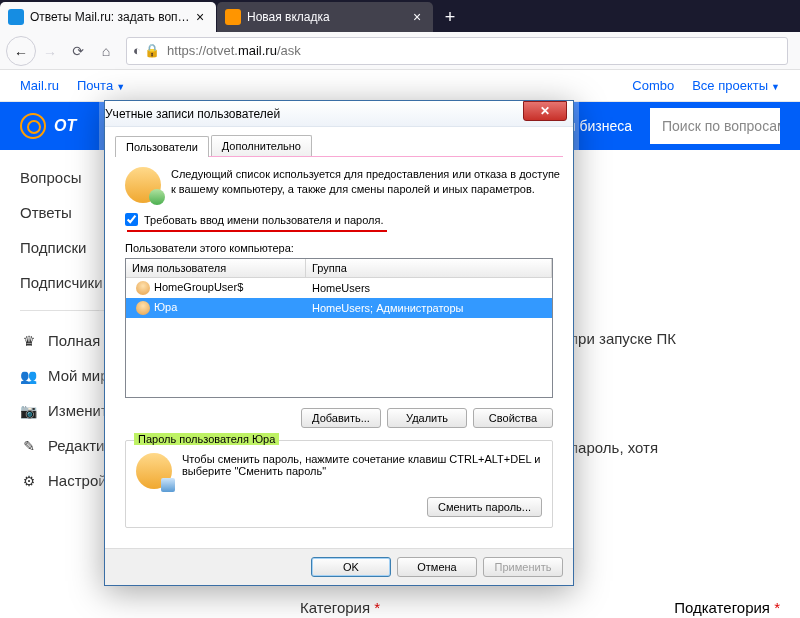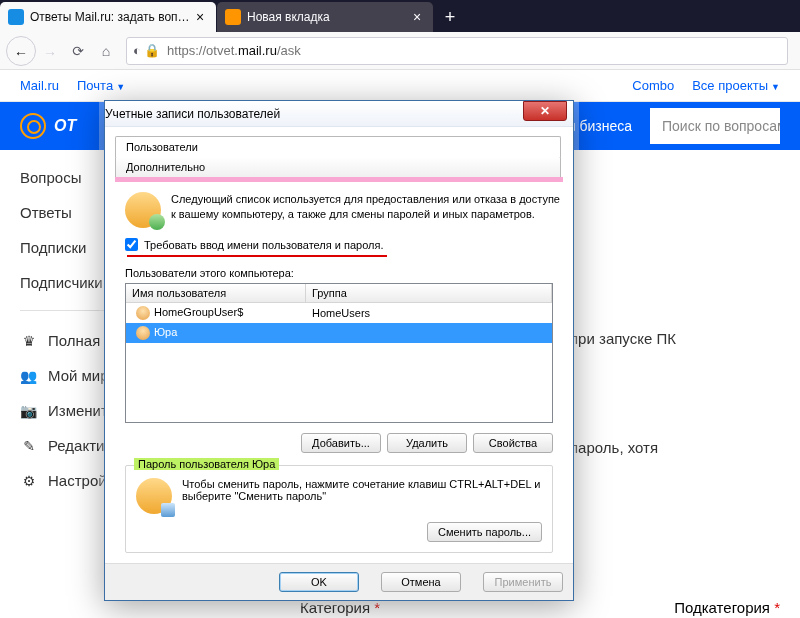--- a/index.html
+++ b/index.html
@@ -53,21 +53,21 @@
 
 .bottom-labels{position:absolute;bottom:2px;left:300px;font-size:15px;color:#333;}
 .bottom-right{position:absolute;bottom:2px;right:20px;font-size:15px;}
 .required{color:#d00;}
 
 
 .win-dialog { position: absolute; top: 100px; left: 104px; width: 470px; border: 1px solid #3a6ea5; box-shadow: 0 6px 32px rgba(0,0,0,0.35), 0 0 0 5px rgba(255,255,255,0.3); background: #fff; font-size: 11px; }
 .win-title { height: 26px; background: linear-gradient(#ffffff,#eef3f9); display: flex; align-items: center; padding-left: 0; font-size: 12px; border-bottom: 1px solid #dfe6ef; }
 .win-close { margin-left: auto; width: 44px; height: 20px; background: linear-gradient(#e67470,#c8312a); border: 1px solid #8e1b1b; border-radius: 0 0 3px 3px; display: flex; align-items: center; justify-content: center; margin-right: 6px; margin-top: -6px; color: #fff; font-weight: 700; cursor: pointer; }
 .win-body { padding: 8px 10px 10px 10px; }
-.tabs { border-bottom: 5px solid #f9a8d4; display: flex; font-size: 11px; margin-bottom: 10px; flex-direction: column; }
+.tabs { border-bottom: 1px solid #f9a8d4; display: flex; font-size: 11px; margin-bottom: 10px; }
 .wtab { padding: 4px 10px; border: 1px solid #b9b9b9; border-bottom: none; background: linear-gradient(#fff,#f0f0f0); border-radius: 2px 2px 0 0; margin-right: 2px; cursor: pointer; }
 .wtab.active { background: #fff; position: relative; top: 1px; }
 .intro { display: flex; align-items: flex-start; margin-bottom: 10px; }
 .intro-icon { width: 36px; height: 36px; background: linear-gradient(#ffd98a,#f0a830); border-radius: 50%; margin: 0 10px; position: relative; flex-shrink: 0; }
 .intro-icon::after{ content:""; position:absolute; width:16px; height:16px; background:linear-gradient(#b0e2a0,#4caf50); border-radius:50%; right:-4px; bottom:-2px; }
 .intro-text { font-size: 11px; line-height: 1.35; }
 .checkbox-row { display: flex; align-items: center; margin-left: 10px; margin-bottom: 4px; }
 .checkbox-row input { margin-right: 6px; }
 .underline{ height:2px; background:#d00; width:260px; margin-left:12px; margin-bottom:10px; }
 .sublabel { margin-left: 10px; margin-bottom: 4px; }
@@ -84,21 +84,21 @@
 .win-btn { min-width: 80px; padding: 3px 10px; font-size: 11px; background: linear-gradient(#fefefe,#e6e6e6); border: 1px solid #acacac; border-radius: 3px; cursor: pointer; text-align: center; }
 .win-btn.primary { border: 1px solid #3c7fb1; box-shadow: 0 0 0 1px #a3d1f5 inset; }
 .win-btn.disabled { color: #a0a0a0; }
 .groupbox { border: 1px solid #d5d5d5; margin: 0 10px; padding: 12px 10px 10px 10px; position: relative; border-radius: 2px; }
 .groupbox .legend { position: absolute; top: -8px; left: 8px; background: #bef264; padding: 0 4px; font-size: 11px; }
 .pw-row { display: flex; align-items: flex-start; }
 .pw-icon { width: 36px; height: 36px; background: linear-gradient(#ffd98a,#f0a830); border-radius: 50%; margin-right: 10px; flex-shrink: 0; position:relative; }
 .pw-icon::after{content:""; position:absolute; width:14px; height:14px; background:linear-gradient(#cde5fb,#5a9bd4); right:-3px; bottom:-3px; border-radius:2px;}
 .pw-text { font-size: 11px; flex: 1; }
 .pw-btn-row { display: flex; justify-content: flex-end; margin-top: 8px; }
-.bottom-btns { display: flex; justify-content: flex-end; gap: 22px; padding: 8px 10px; border-top: 1px solid #ddd; background:#f0f0f0; }
+.bottom-btns { display: flex; justify-content: flex-end; gap: 6px; padding: 8px 10px; border-top: 1px solid #ddd; margin-top: 10px; background:#f0f0f0; }
 </style>
 </head>
 <body>
 
 <div class="tabbar">
   <div class="tab active">
     <span class="tab-icon"></span>
     <span class="tab-title">Ответы Mail.ru: задать вопрос</span>
     <span class="tab-close">×</span>
   </div>
@@ -201,20 +201,21 @@
       <div class="lv-head">
         <div class="lv-cell c1">Имя пользователя</div>
         <div class="lv-cell c2">Группа</div>
       </div>
       <div class="lv-row">
         <div class="lv-cell c1"><span class="uicon"></span><span>HomeGroupUser$</span></div>
         <div class="lv-cell c2">HomeUsers</div>
       </div>
       <div class="lv-row selected">
         <div class="lv-cell c1"><span class="uicon"></span><span>Юра</span></div>
+        <div class="lv-cell c2">HomeUsers; Администраторы</div>
       </div>
     </div>
     <div class="btn-row">
       <div class="win-btn">Добавить...</div>
       <div class="win-btn">Удалить</div>
       <div class="win-btn">Свойства</div>
     </div>
     <div class="groupbox">
       <div class="legend">Пароль пользователя Юра</div>
       <div class="pw-row">

